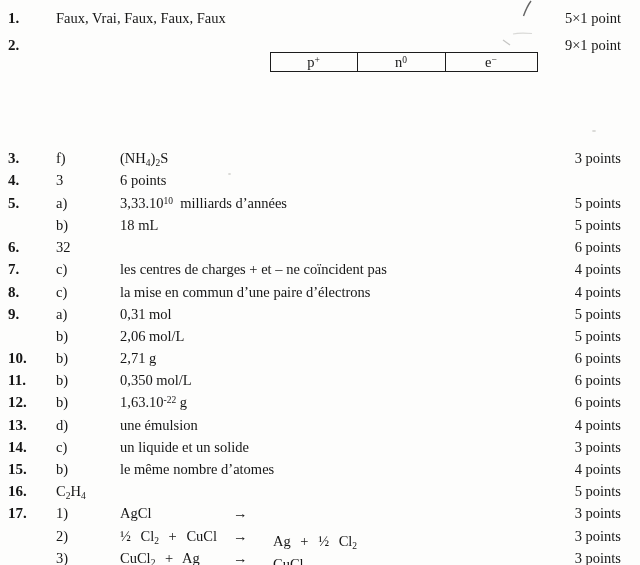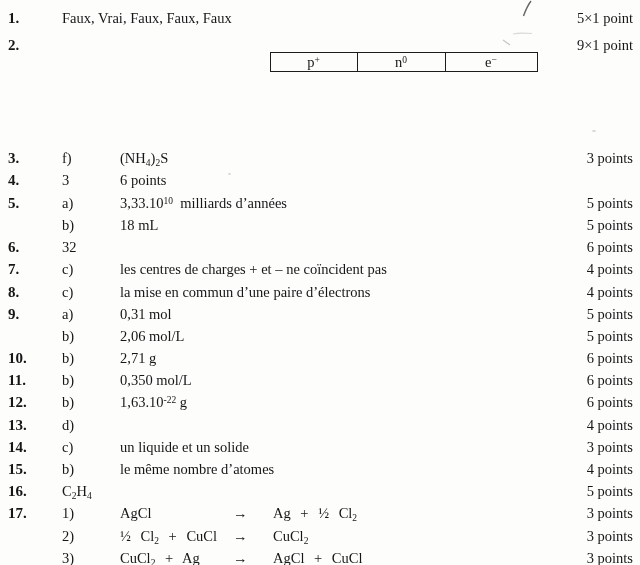--- a/index.html
+++ b/index.html
@@ -7,30 +7,30 @@
     width:640px;height:565px;
     background:#fdfdfc;
     font-family:"Liberation Serif","DejaVu Serif",serif;
     color:#161616;
     overflow:hidden;
   }
   .page{position:relative;width:640px;height:565px;}
   .row{position:absolute;left:0;right:0;height:20px;line-height:20px;font-size:14.5px;white-space:nowrap;}
   .c{position:absolute;top:0;white-space:nowrap;}
   .c.num{left:8px;font-weight:bold;font-size:15px;}
-  .c.letter{left:62px;}
+  .c.letter{left:56px;}
   .c.answer{left:120px;}
-  .c.points{right:7px;}
+  .c.points{right:19px;}
   sup{font-size:9.5px;line-height:0;vertical-align:4.5px;letter-spacing:0;}
   sub{font-size:9.5px;line-height:0;vertical-align:-3px;}
   
   .reaction{display:flex;}
   .rx-left{display:inline-block;width:113px;word-spacing:6px;}
   .rx-arrow{display:inline-block;width:40px;}
-  .rx-right{display:inline-block;word-spacing:6px;}
+  .rx-right{display:inline-block;word-spacing:6px;margin-top:28px;}
   
   table.iso{
     position:absolute;left:182px;top:52px;
     border-collapse:collapse;table-layout:fixed;
     font-size:14.5px;
   }
   table.iso th,table.iso td{
     border:1.6px solid #1c1c1c;
     font-weight:normal;
     text-align:center;vertical-align:middle;
@@ -152,20 +152,21 @@
   <div class="row" style="top:392px">
     <span class="c num">12.</span>
     <span class="c letter">b)</span>
     <span class="c answer">1,63.10<sup>-22</sup> g</span>
     <span class="c points">6 points</span>
   </div>
 
   <div class="row" style="top:415px">
     <span class="c num">13.</span>
     <span class="c letter">d)</span>
+    <span class="c answer">une émulsion</span>
     <span class="c points">4 points</span>
   </div>
 
   <div class="row" style="top:437px">
     <span class="c num">14.</span>
     <span class="c letter">c)</span>
     <span class="c answer">un liquide et un solide</span>
     <span class="c points">3 points</span>
   </div>
 

